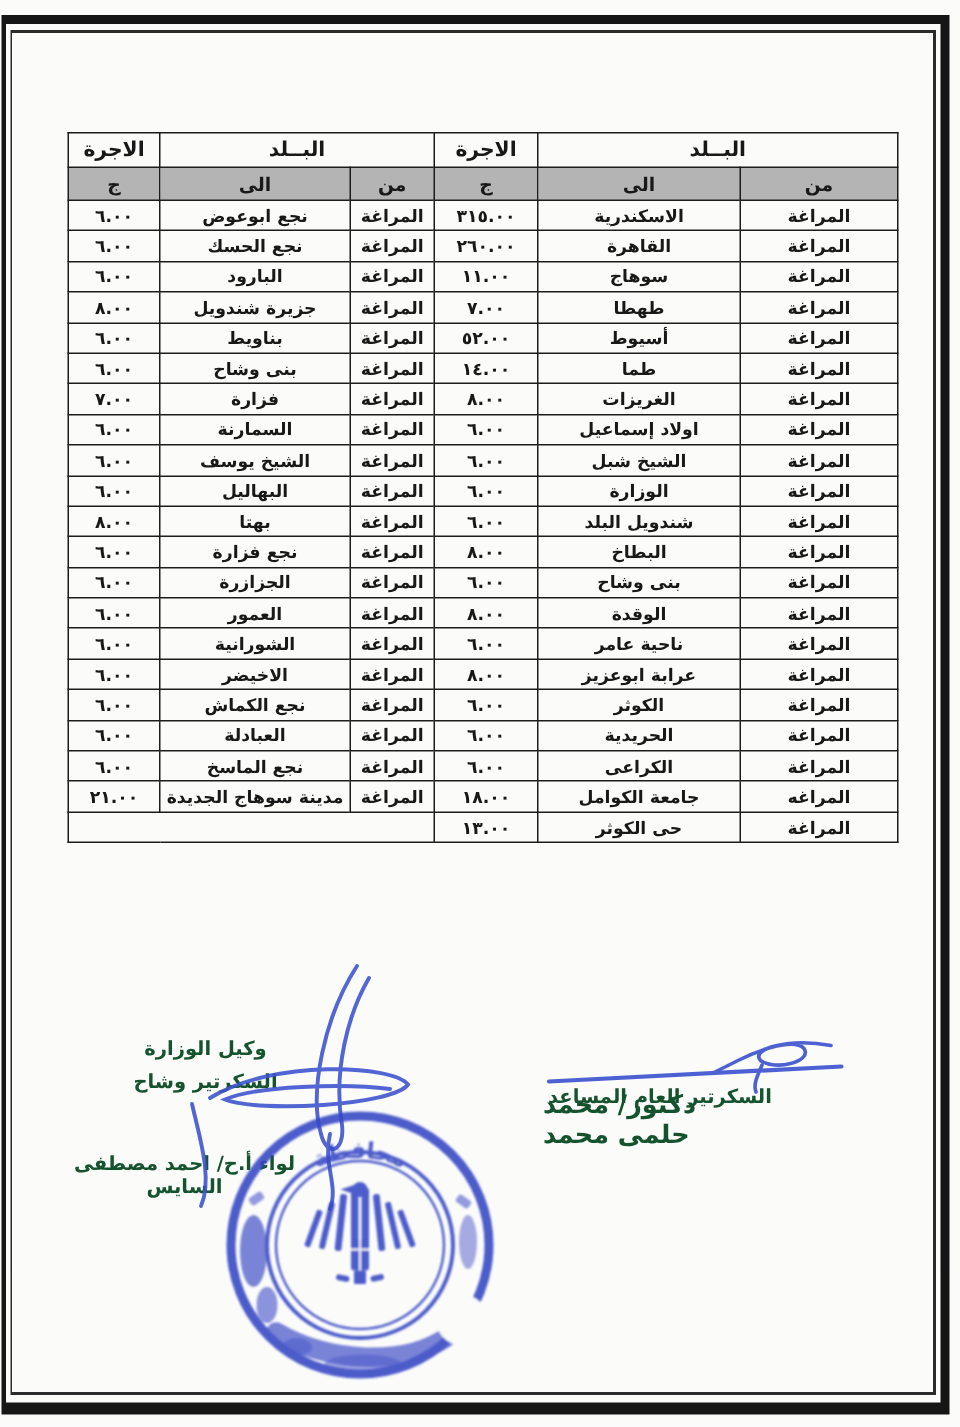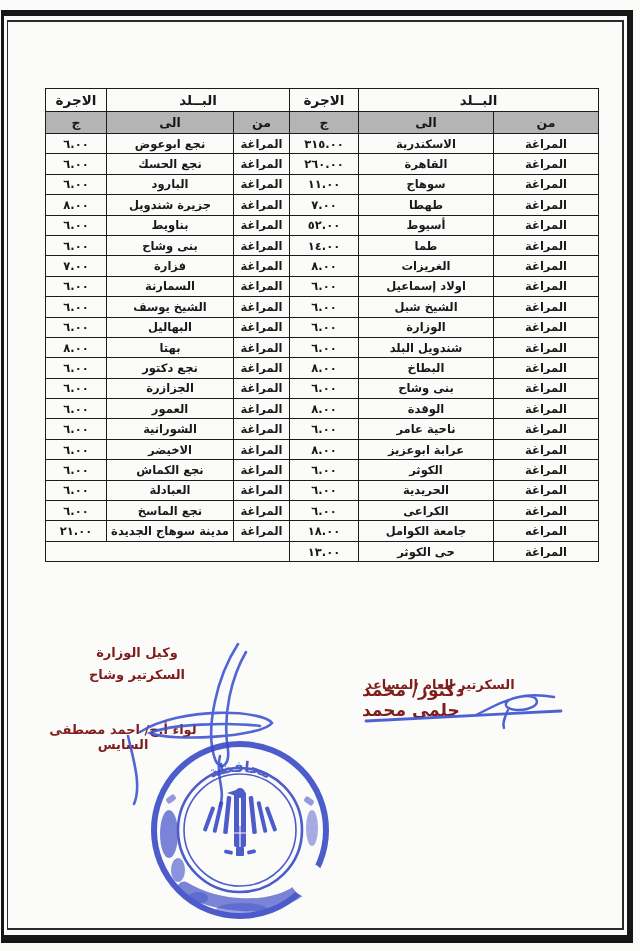--- a/index.html
+++ b/index.html
@@ -28,21 +28,21 @@
   table{width:553px;border-collapse:collapse;table-layout:fixed;direction:rtl;background:var(--paper);}
   th,td{border:1.5px solid #1c1c1c;font-weight:bold;text-align:center;vertical-align:middle;
     overflow:hidden;white-space:nowrap;}
   thead tr.h1 th{height:23px;font-size:13.5px;background:var(--paper);}
   thead tr.h2 th{height:22px;font-size:12.5px;background:var(--gray-head);}
   tbody td{height:20.4px;font-size:11.5px;padding:0 2px;}
   tbody td.c-fare{font-size:11.5px;}
   tbody td.c-empty{background:var(--paper);}
 
   
-  .sig-text{position:absolute;font-weight:bold;direction:rtl;color:#7f1d1d;}
+  .sig-text{position:absolute;font-weight:bold;direction:rtl;color:#14532d;margin-top:47px;}
   .sig-right-title{left:360px;top:677px;width:160px;text-align:center;font-size:13px;}
   .sig-right-name{left:362px;top:680px;width:148px;text-align:left;font-size:17px;}
   .sig-left-title1{left:82px;top:645px;width:110px;text-align:center;font-size:13px;}
   .sig-left-title2{left:78px;top:667px;width:118px;text-align:center;font-size:13px;}
   .sig-left-name{left:24px;top:722px;width:198px;text-align:center;font-size:13px;}
 
   .sig-svg{position:absolute;pointer-events:none;}
   .sig-right-svg{left:358px;top:690px;}
   .sig-left-svg{left:110px;top:636px;}
   .stamp-svg{left:136px;top:738px;position:absolute;}
@@ -169,21 +169,21 @@
             <td class="c-fare">٦.٠٠</td>
             <td class="c-from">المراغة</td>
             <td class="c-to">بهتا</td>
             <td class="c-fare">٨.٠٠</td>
           </tr>
           <tr>
             <td class="c-from">المراغة</td>
             <td class="c-to">البطاخ</td>
             <td class="c-fare">٨.٠٠</td>
             <td class="c-from">المراغة</td>
-            <td class="c-to">نجع دكتور</td>
+            <td class="c-to">نجع فزارة</td>
             <td class="c-fare">٦.٠٠</td>
           </tr>
           <tr>
             <td class="c-from">المراغة</td>
             <td class="c-to">بنى وشاح</td>
             <td class="c-fare">٦.٠٠</td>
             <td class="c-from">المراغة</td>
             <td class="c-to">الجزازرة</td>
             <td class="c-fare">٦.٠٠</td>
           </tr>

